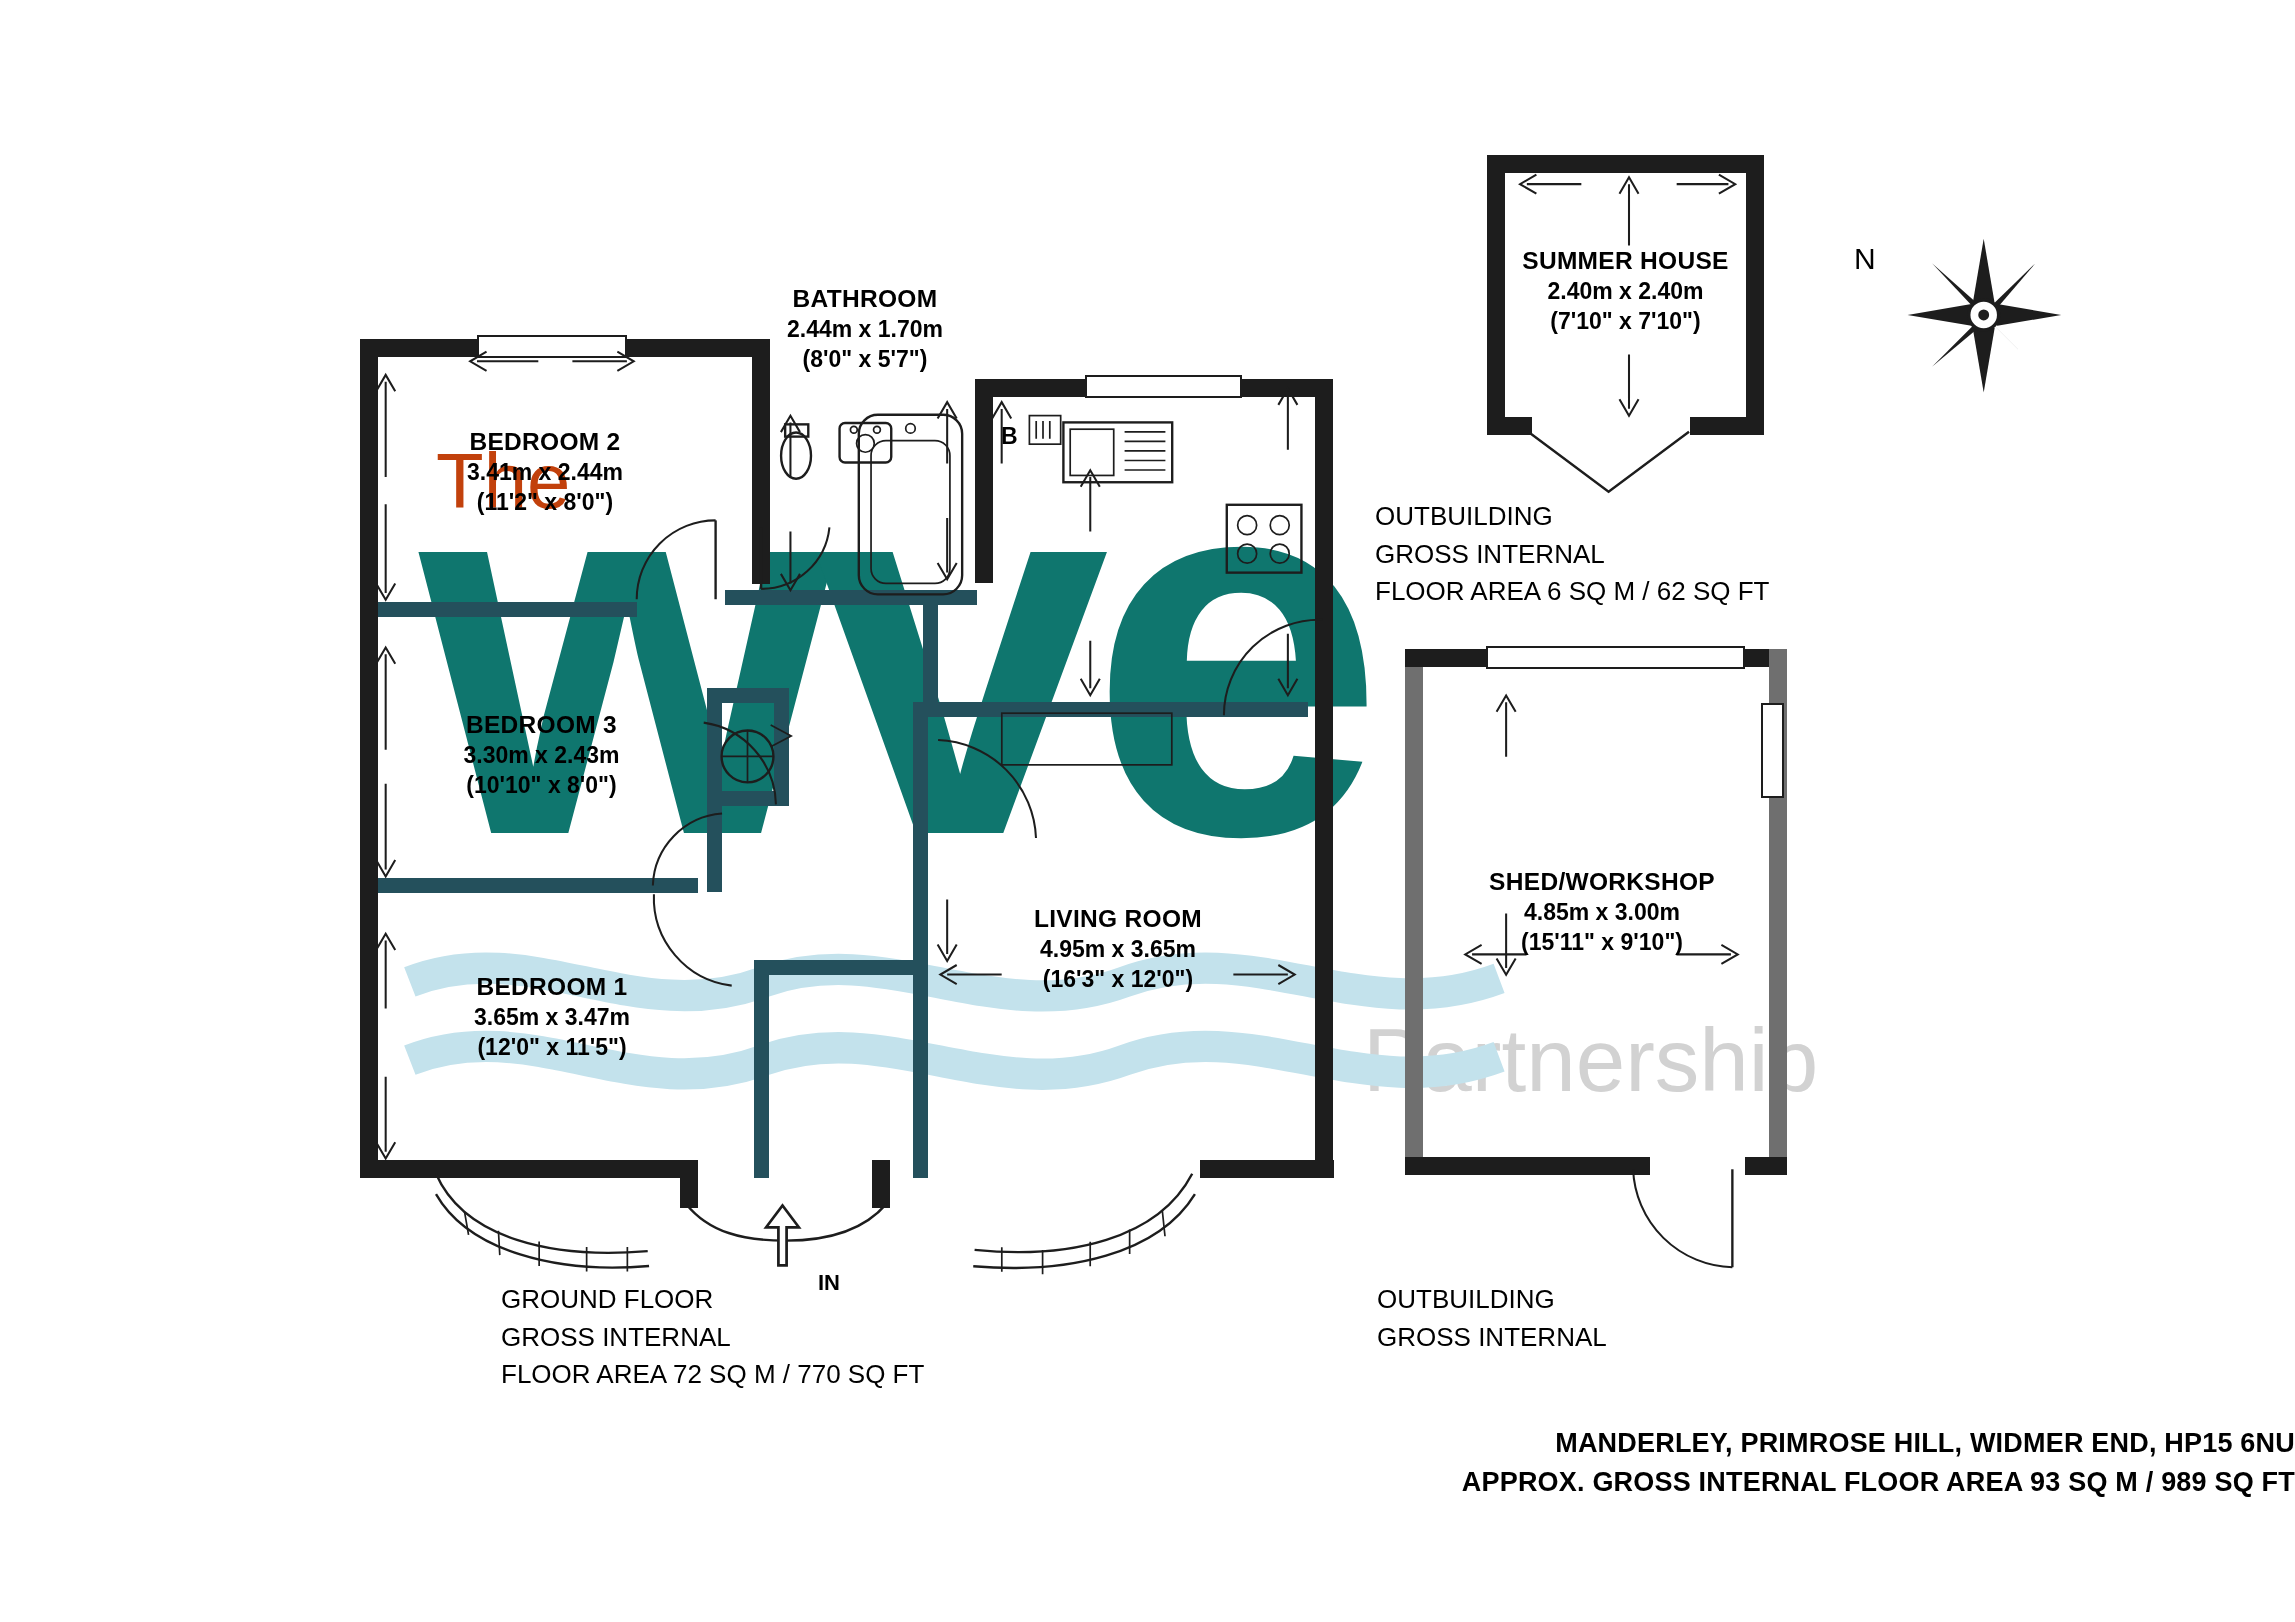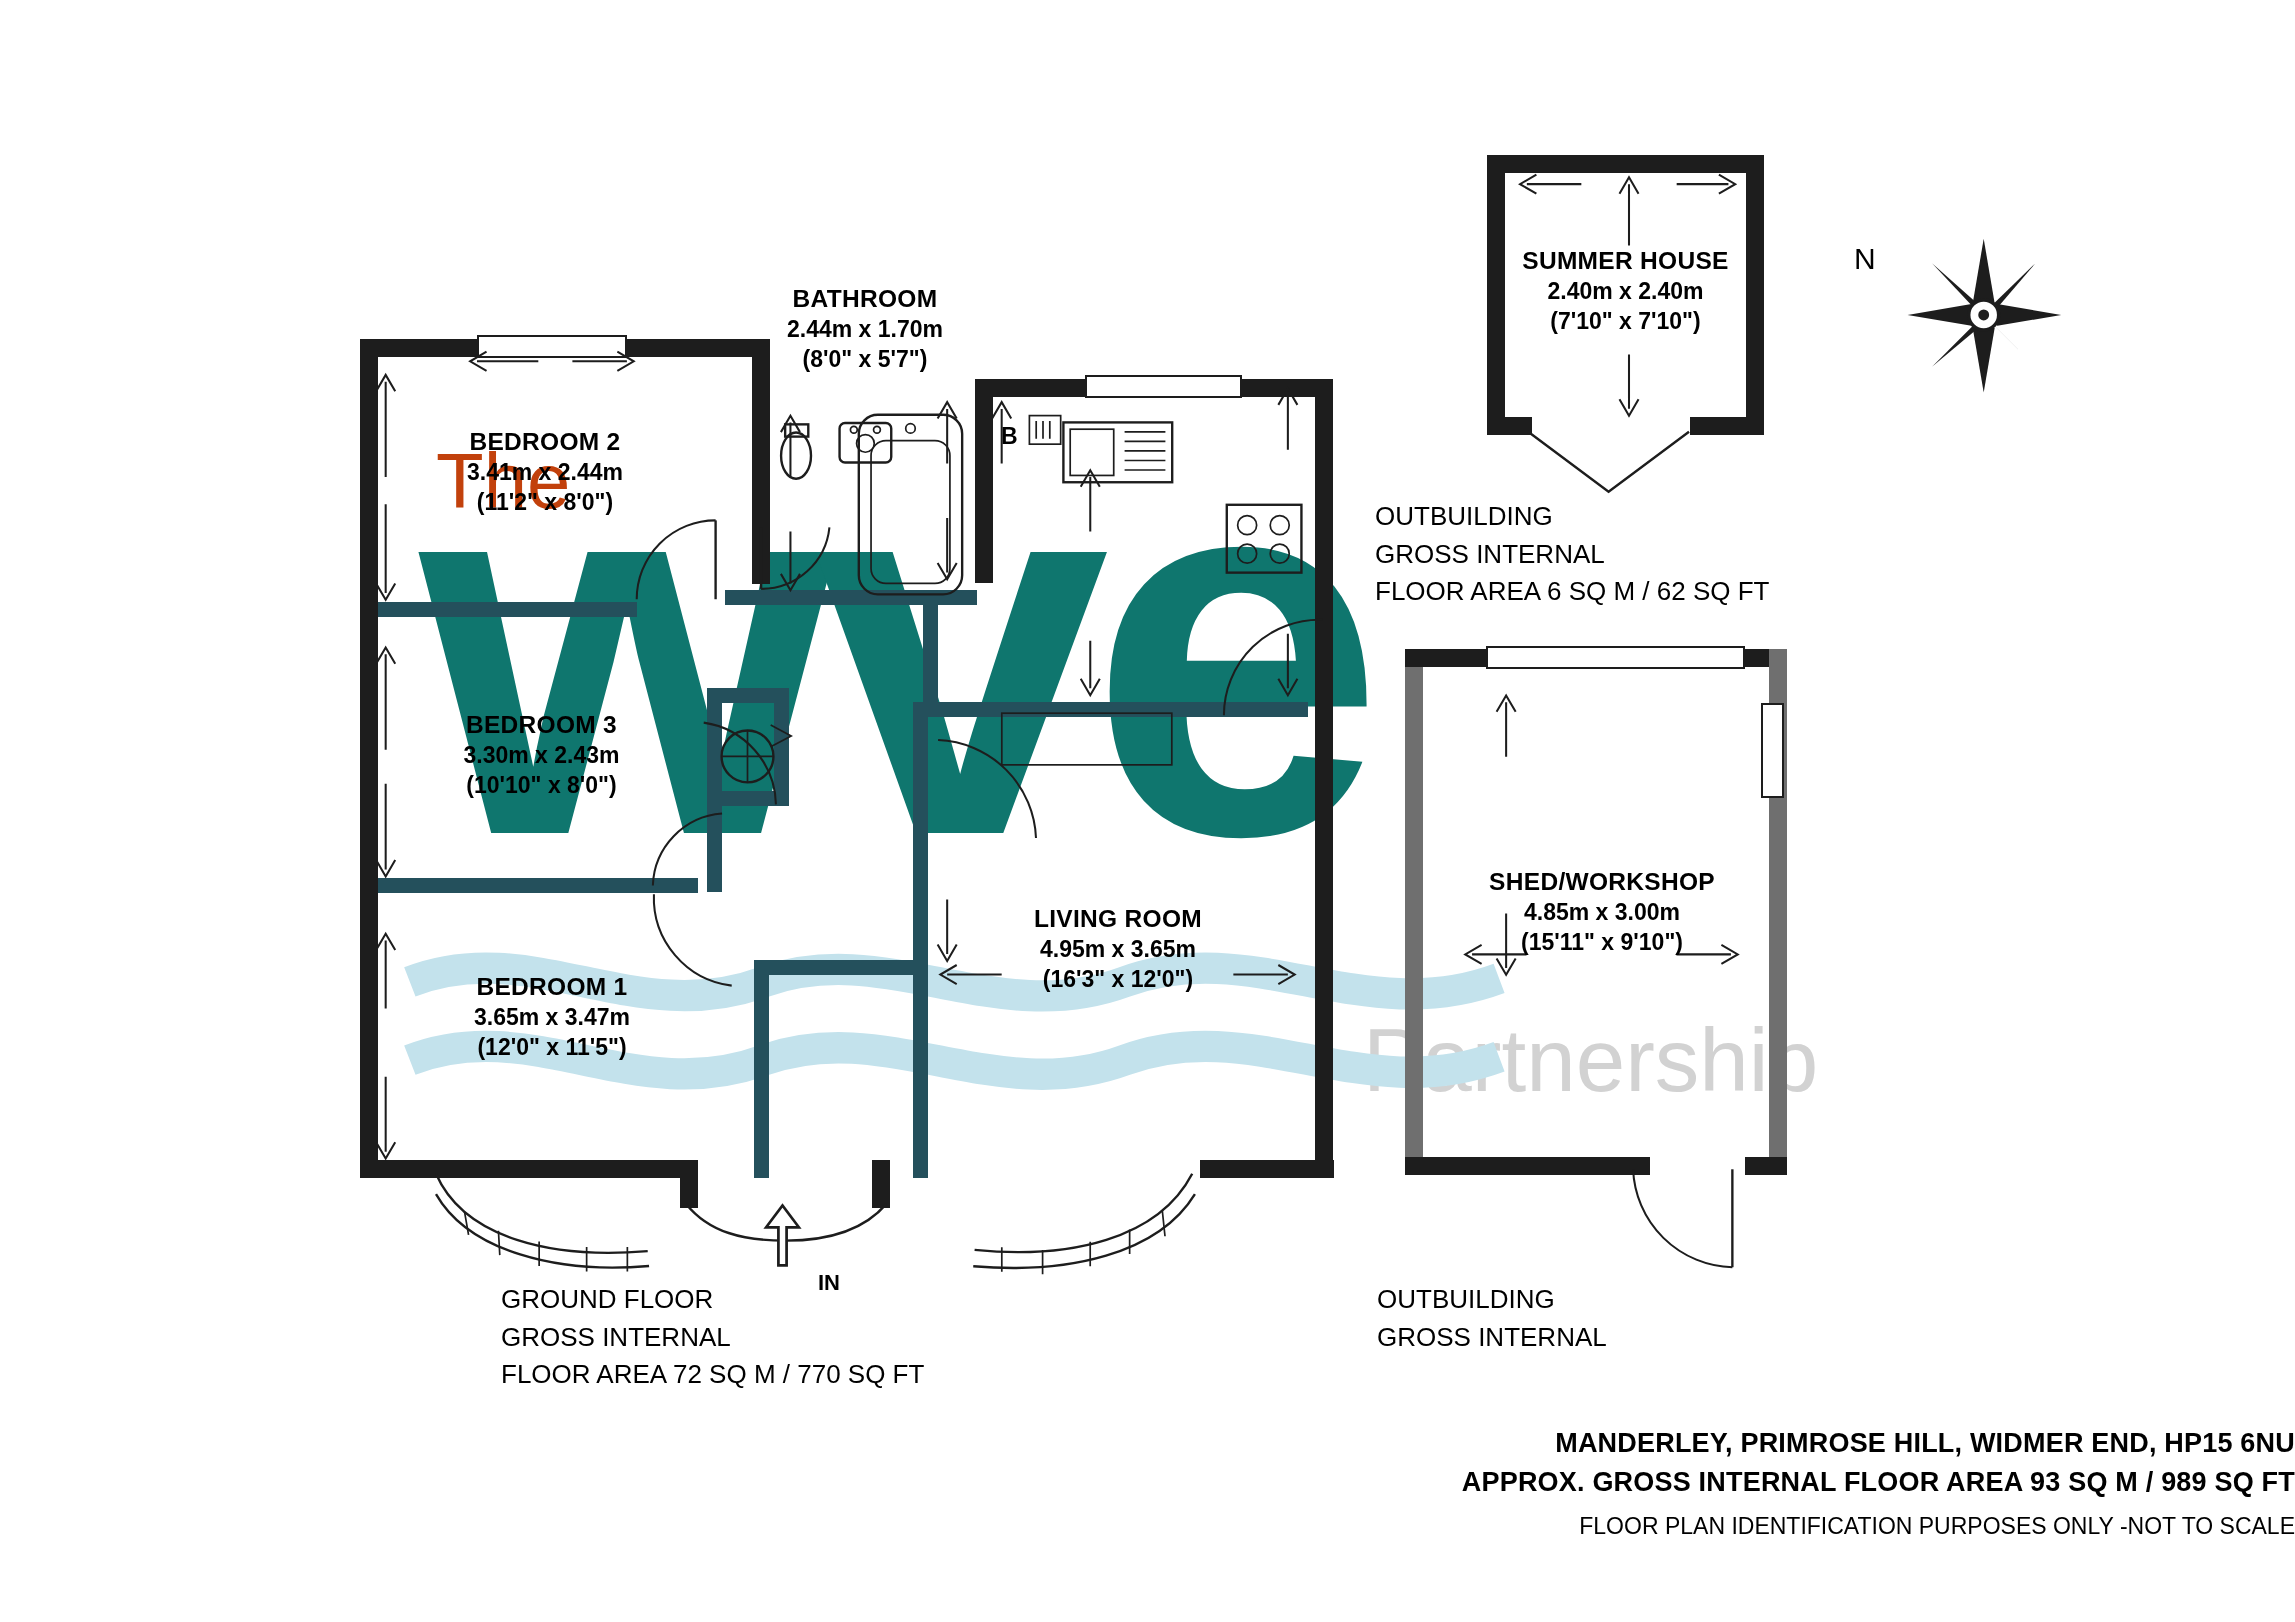--- a/index.html
+++ b/index.html
@@ -378,17 +378,16 @@
   </div>
 
   <div class="block" style="left:1377px; top:1281px;">
     <div>OUTBUILDING</div>
     <div>GROSS INTERNAL</div>
   </div>
 
   <div class="footer" style="left:0; top:1428px; width:2295px;">
     <div class="t1">MANDERLEY, PRIMROSE HILL, WIDMER END, HP15 6NU</div>
     <div class="t2" style="margin-top:8.2px;">APPROX. GROSS INTERNAL FLOOR AREA 93 SQ M / 989 SQ FT</div>
-    <div class="t3" style="margin-top:15px;">FLOOR PLAN IDENTIFICATION PURPOSES ONLY -NOT TO SCALE</div>
   </div>
 
 </div>
 
 
 </body></html>

